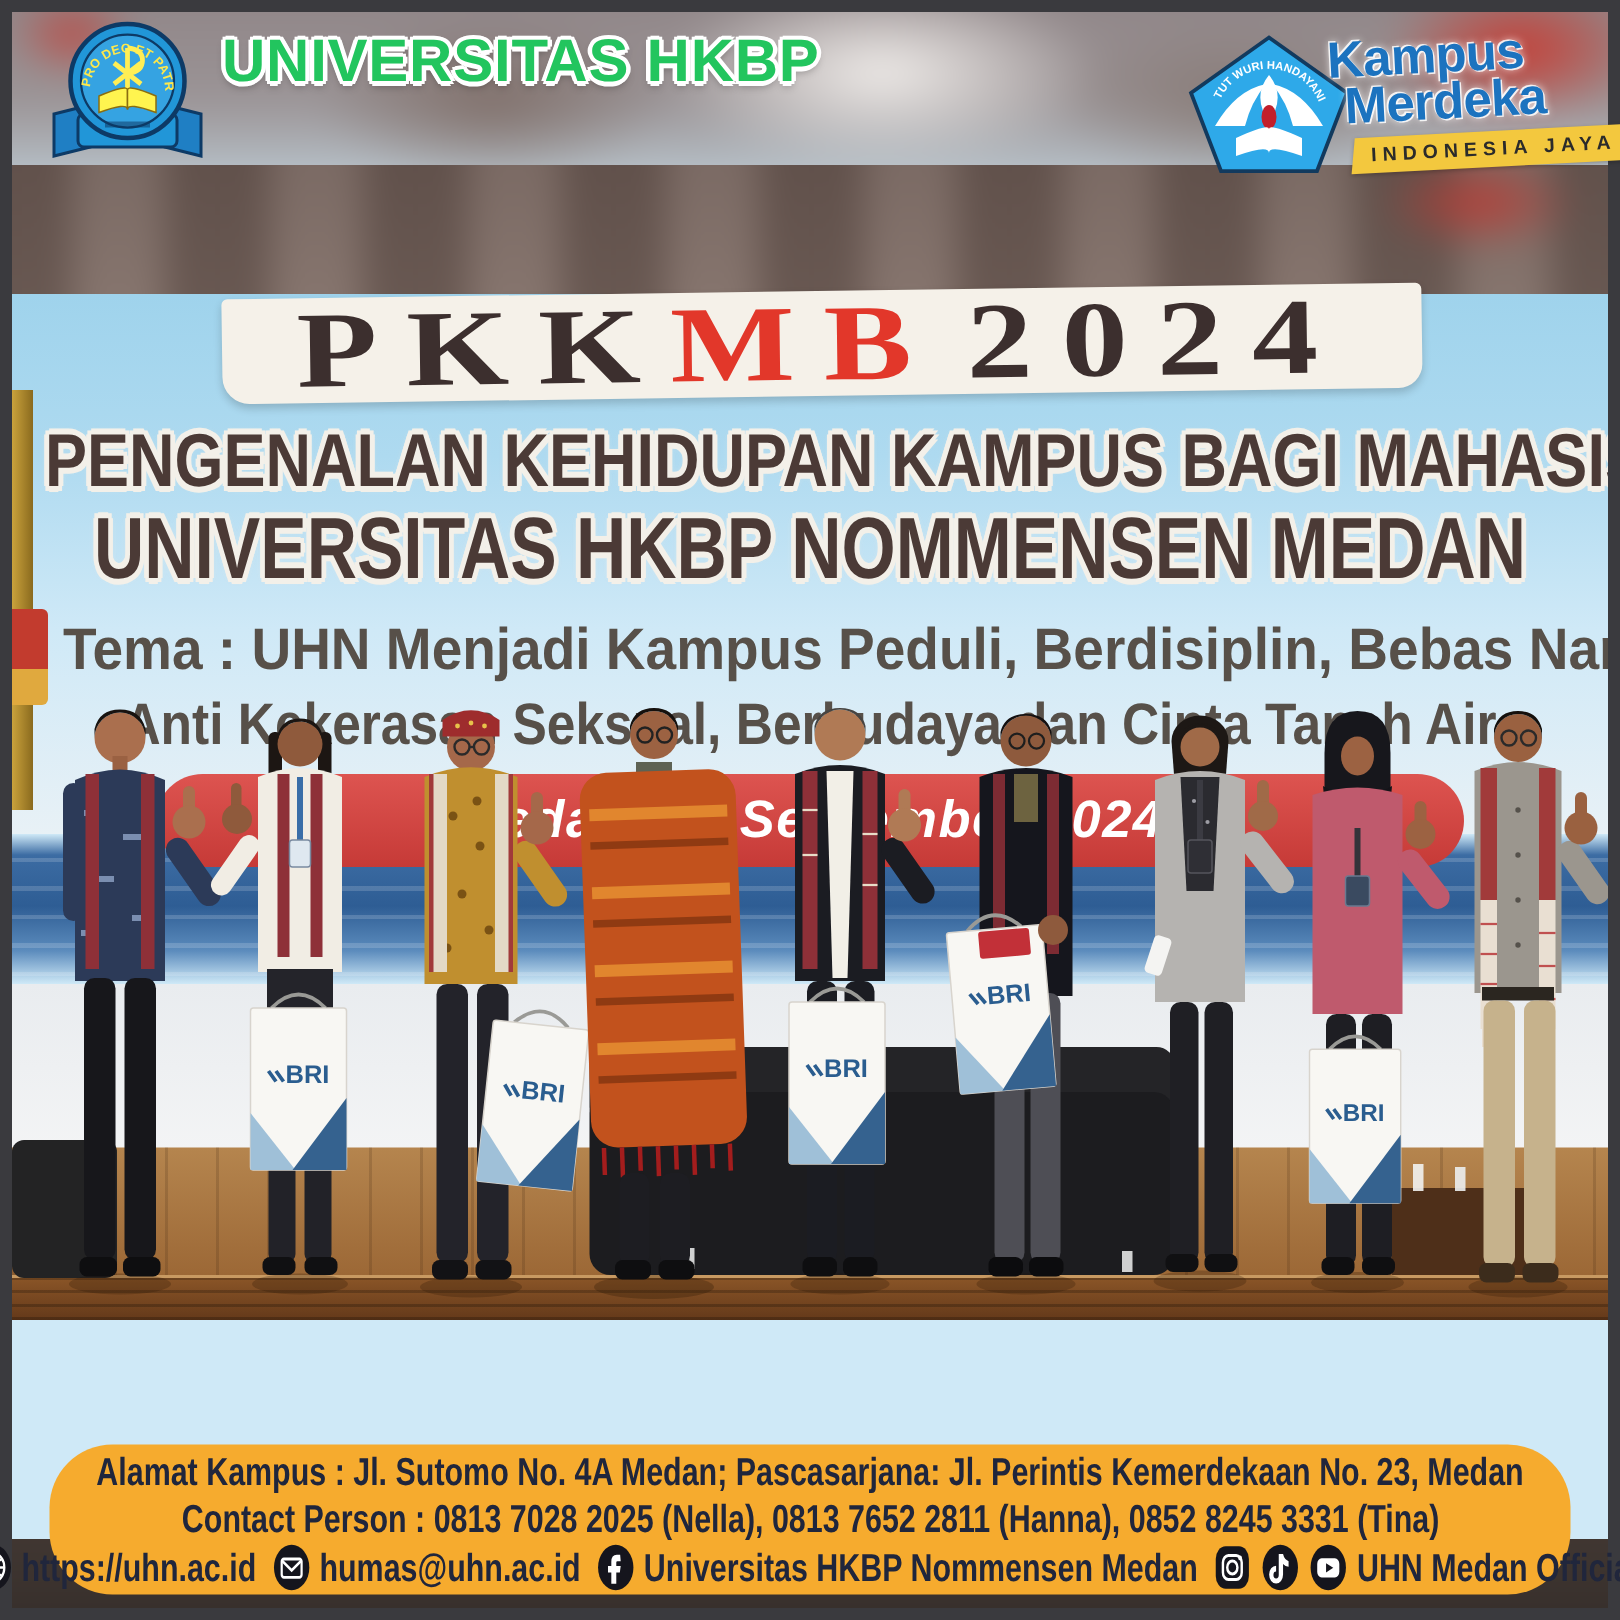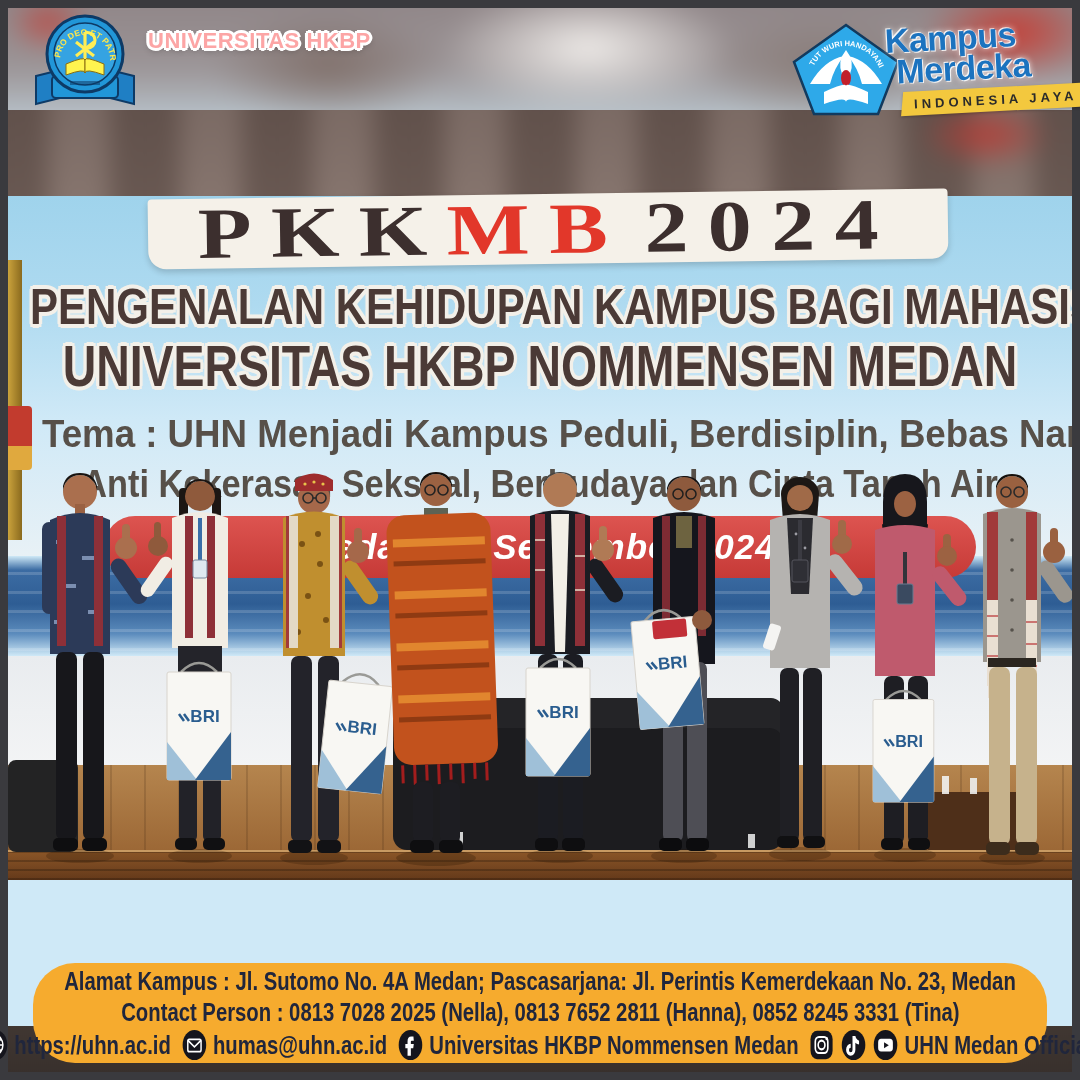--- a/index.html
+++ b/index.html
@@ -64,21 +64,21 @@
     transform:translateX(-50%) scaleX(.8);transform-origin:center top;}
   .tema1{left:34px;top:302px;font-size:39px;font-weight:700;color:#575049;white-space:nowrap;
     transform:scaleX(.94);transform-origin:left top;}
   .tema2{left:50%;top:352px;font-size:39px;font-weight:700;color:#575049;white-space:nowrap;
     transform:translateX(-50%) scaleX(.88);transform-origin:center top;}
   .datepill{left:96px;top:406px;width:872px;height:62px;border-radius:31px;
     background:linear-gradient(180deg,#dd5450,#c63a37);text-align:center;
     font-size:35px;font-weight:bold;font-style:italic;color:#fff;line-height:62px;letter-spacing:1px;}
   #people{left:0;top:350px;}
   
-  .header-title{left:148px;top:24px;font-size:22px;line-height:34px;font-weight:bold;color:#fca5a5;
+  .header-title{left:148px;top:24px;font-size:40px;line-height:34px;font-weight:bold;color:#22c55e;
     letter-spacing:.5px;white-space:nowrap;text-shadow:
     -2px -2px 0 #fff,2px -2px 0 #fff,-2px 2px 0 #fff,2px 2px 0 #fff,
     -3px 0 0 #fff,3px 0 0 #fff,0 -3px 0 #fff,0 3px 0 #fff,0 3px 6px rgba(0,0,0,.35);}
   .km{left:884px;top:26px;transform:rotate(-3deg);transform-origin:left top;}
   .km-line{font-size:34px;line-height:31px;font-weight:800;color:var(--km_blue,#1c73bf);letter-spacing:-.5px;
     text-shadow:-1px -1px 0 rgba(255,255,255,.85),1px 1px 0 rgba(255,255,255,.85),0 0 6px rgba(255,255,255,.9);}
   .km-line2{margin-left:10px;}
   .km-banner{margin:5px 0 0 14px;display:inline-block;background:var(--km_yellow,#f3c83e);
     transform:skewX(-8deg);padding:3px 12px;box-shadow:0 1px 3px rgba(0,0,0,.25);}
   .km-banner span{display:inline-block;transform:skewX(8deg);font-size:13px;font-weight:bold;

